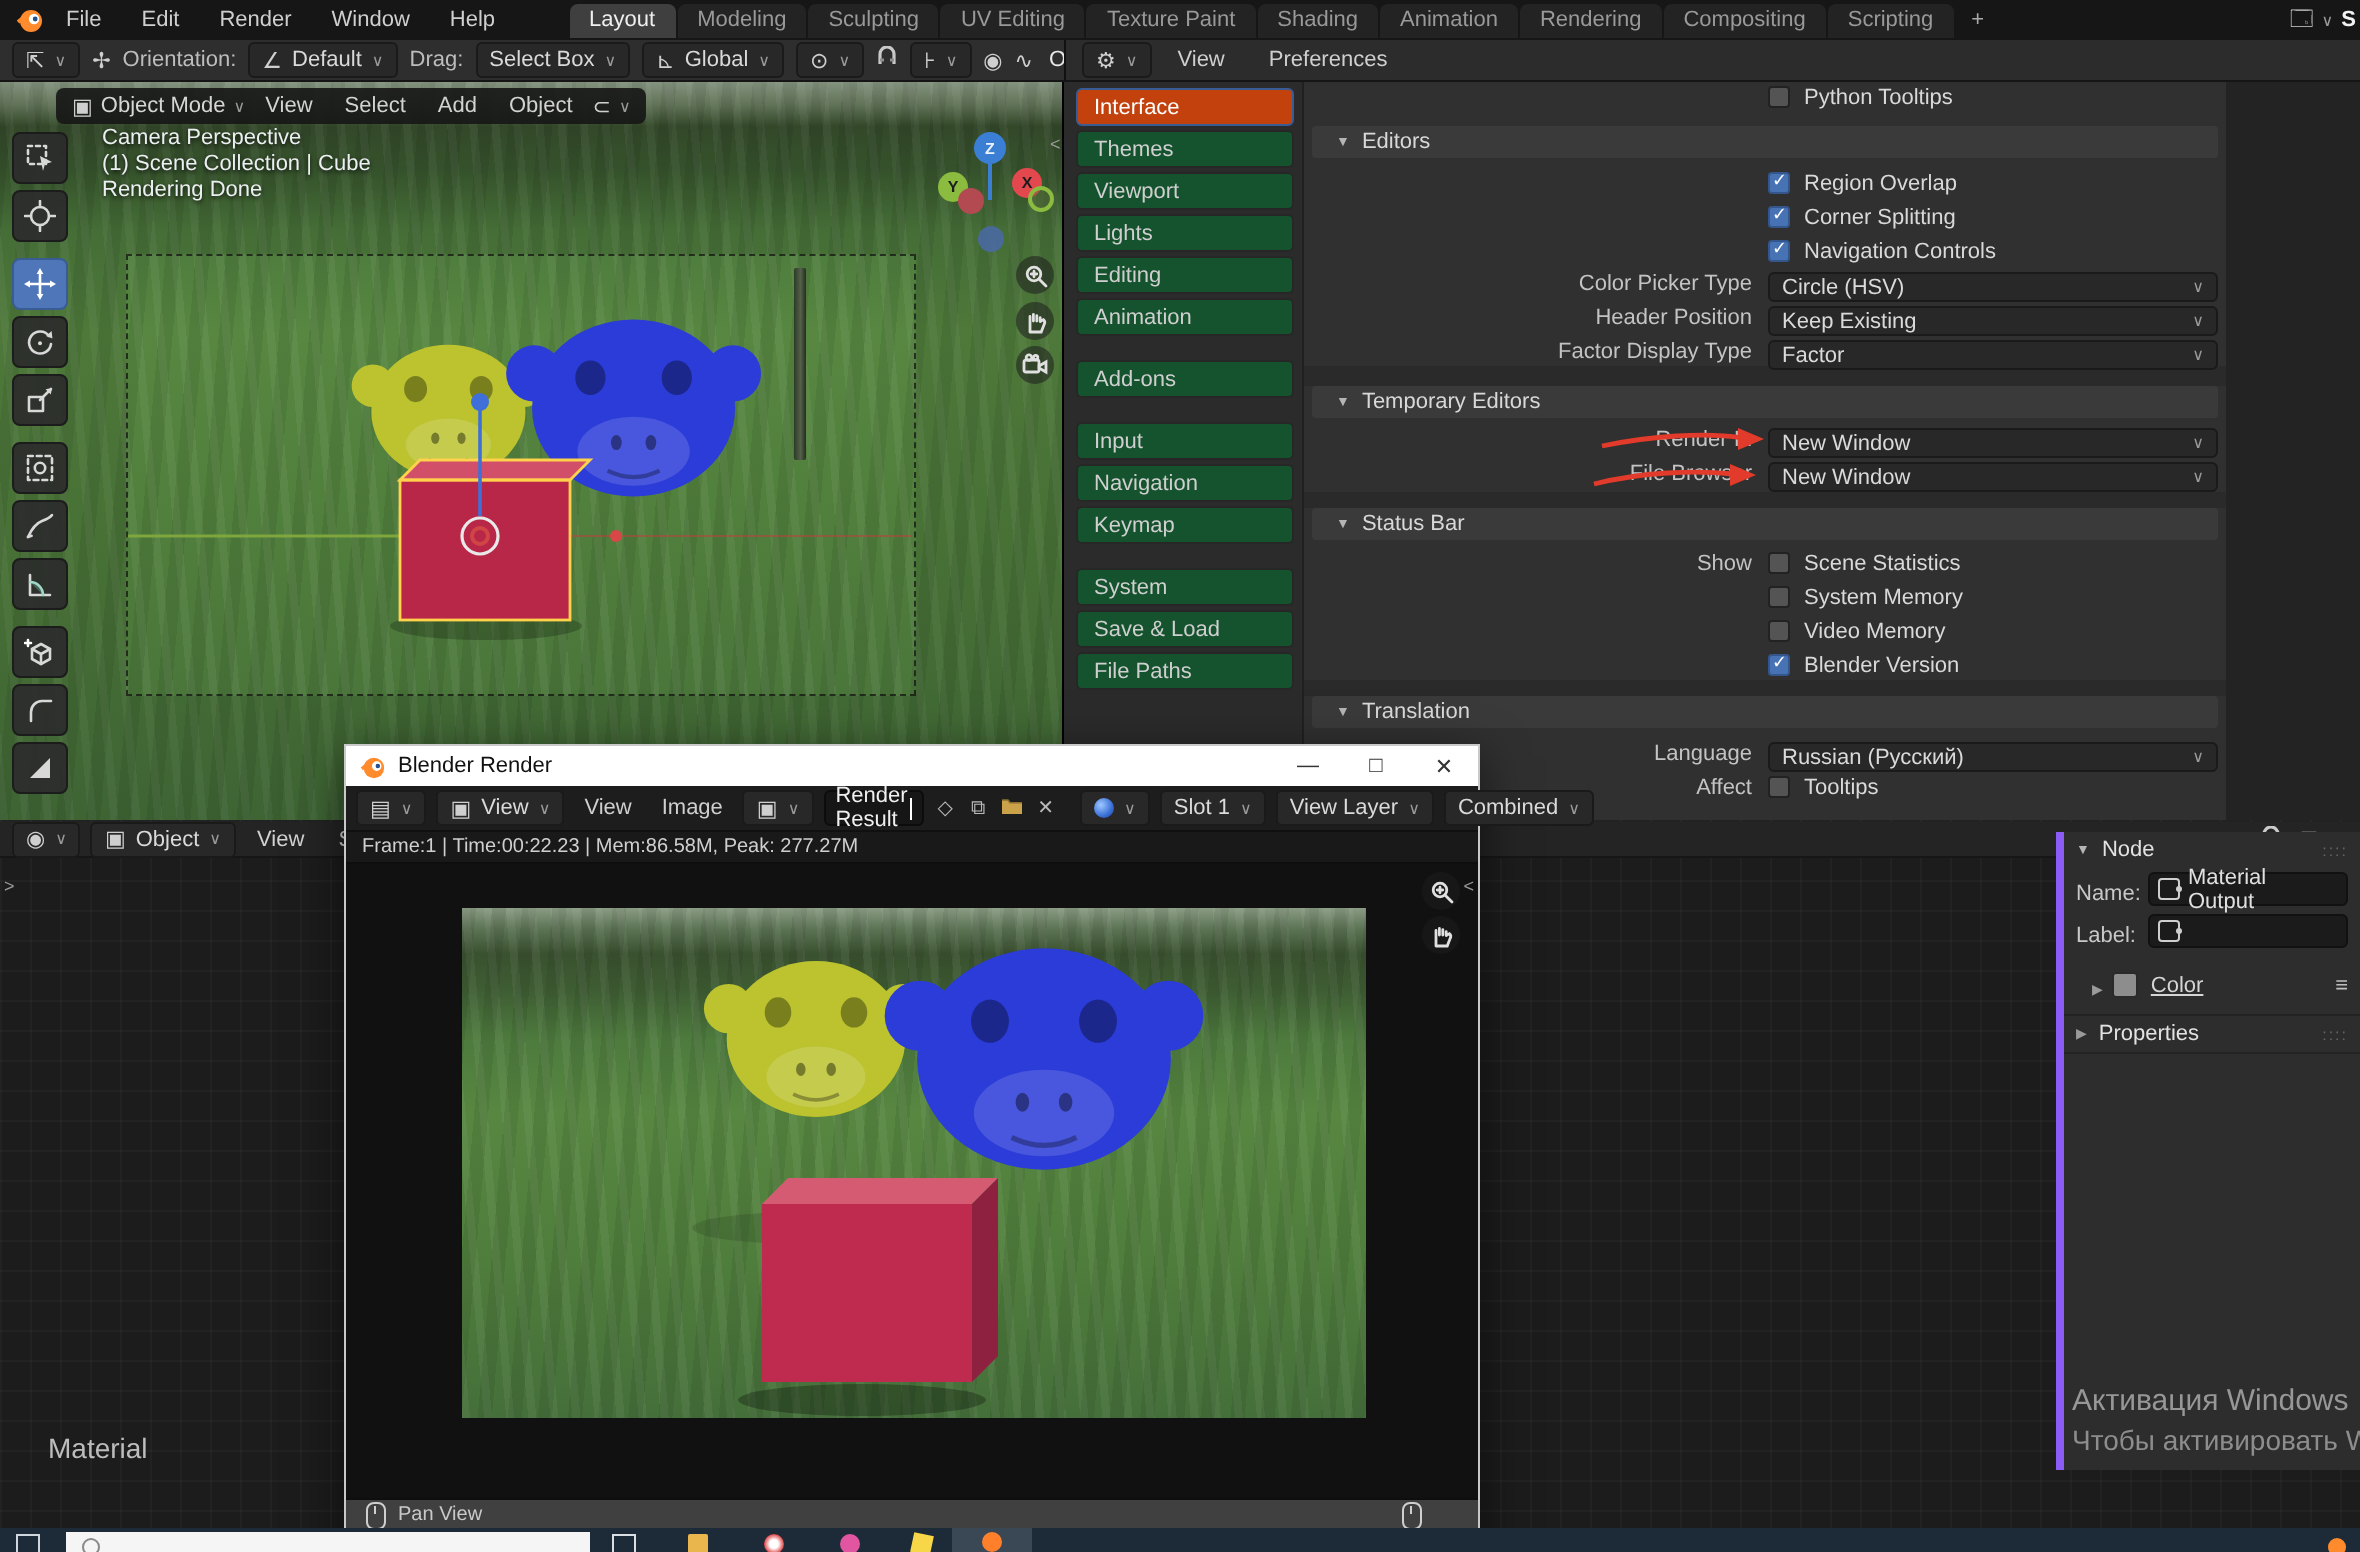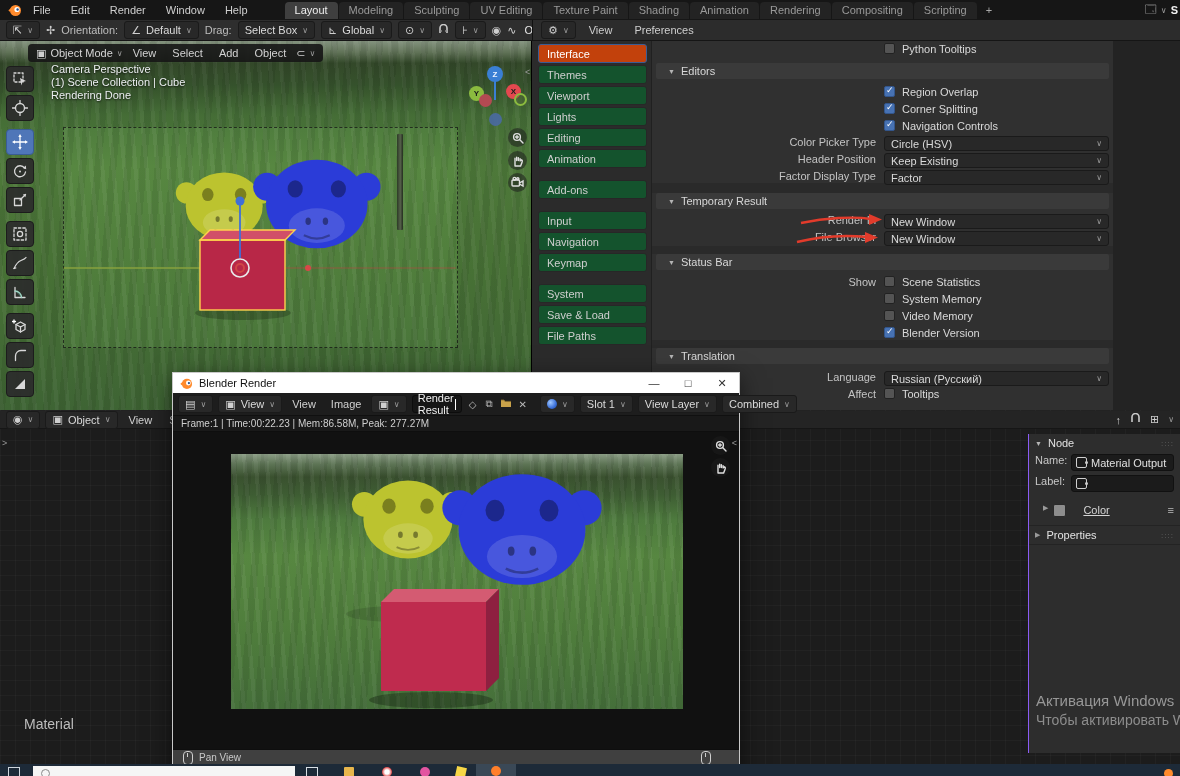--- a/index.html
+++ b/index.html
@@ -67,23 +67,23 @@
   .pfield .dd .cv{margin-left:auto;}
   .darkband{position:absolute;left:0;width:461px;background:#2a2a2a;}
 
   
   .shader{left:0;top:410px;width:1180px;height:354px;background-color:#1c1c1c;z-index:4;
     background-image:linear-gradient(rgba(255,255,255,0.028) 1px,transparent 1px),linear-gradient(90deg,rgba(255,255,255,0.028) 1px,transparent 1px);
     background-size:15px 15px;}
   .shader-header{left:0;top:411px;width:1180px;height:18px;background:#242424;border-bottom:1px solid #161616;display:flex;align-items:center;gap:5px;padding-left:6px;box-sizing:border-box;z-index:5;}
 
   
-  .node-panel{left:1028px;top:434px;width:152px;height:319px;background:#2d2d2d;border-left:1px solid #8b5cf6;z-index:6;box-sizing:border-box;}
+  .node-panel{left:1028px;top:416px;width:152px;height:319px;background:#2d2d2d;border-left:4px solid #8b5cf6;z-index:6;box-sizing:border-box;}
   .np-header{height:18px;display:flex;align-items:center;gap:6px;padding:0 6px;color:#e2e2e2;}
-  .np-row{display:flex;align-items:flex-start;padding:2px 6px;}
+  .np-row{display:flex;align-items:flex-end;padding:2px 6px;}
   .np-label{width:36px;color:#c8c8c8;flex:none;}
   .np-field{flex:1;height:15px;background:#1b1b1b;border:1px solid #111;border-radius:3px;display:flex;align-items:center;gap:4px;padding:0 4px;color:#e0e0e0;}
   .np-dots{margin-left:auto;color:#666;letter-spacing:1px;font-size:8px;}
   .node-glyph{width:9px;height:9px;border:1px solid #cfcfcf;border-radius:2px;position:relative;flex:none;}
   .node-glyph::after{content:"";position:absolute;right:-2px;top:3px;width:3px;height:3px;border-radius:50%;background:#cfcfcf;}
 
   
   .rwin{left:172px;top:372px;width:568px;height:469px;z-index:10;border:1px solid #c9c9c9;box-sizing:border-box;background:#141414;box-shadow:0 6px 22px rgba(0,0,0,0.55);}
   .rw-title{height:20px;background:#fff;display:flex;align-items:center;padding-left:7px;gap:6px;color:#111;}
   .rw-btns{margin-left:auto;display:flex;}
@@ -442,21 +442,21 @@
   <div class="prow" style="top:129px;">
       <span class="plabel">Factor Display Type</span>
       <span class="pfield"><span class="dd">
           <span>Factor</span>
           <span class="cv">∨</span>
         </span></span>
     </div>
 
   <div class="sect" style="top:152px;">
       <span class="tri">▼</span>
-      <span>Temporary Result</span>
+      <span>Temporary Editors</span>
     </div>
   <div class="prow" style="top:173px;">
       <span class="plabel">Render In</span>
       <span class="pfield"><span class="dd">
           <span>New Window</span>
           <span class="cv">∨</span>
         </span></span>
     </div>
   <div class="prow" style="top:190px;">
       <span class="plabel">File Browser</span>
@@ -556,21 +556,21 @@
   </div>
   <div class="np-row">
     <span class="np-label">Label:</span>
     <span class="np-field">
         <span class="node-glyph"></span>
       </span>
   </div>
   <div class="np-row" style="margin-top:8px;">
     <span class="tri" style="font-size:7px;color:#9a9a9a;margin:0 5px 0 8px;">▶</span>
     <span style="width:11px;height:11px;background:#8d8d8d;border-radius:2px;border:1px solid #2a2a2a;"></span>
-    <span style="margin-left:17px;color:#d5d5d5;text-decoration:underline;">Color</span>
+    <span style="margin-left:6px;color:#d5d5d5;text-decoration:underline;">Color</span>
     <span style="margin-left:auto;color:#bdbdbd;">≡</span>
   </div>
   <div class="np-header" style="margin-top:6px;border-top:1px solid #232323;border-bottom:1px solid #232323;">
     <span class="tri" style="font-size:7px;color:#9a9a9a;">▶</span>
     <span>Properties</span>
     <span class="np-dots">::::</span>
   </div>
 </div>
 
 <div class="abs rwin">

